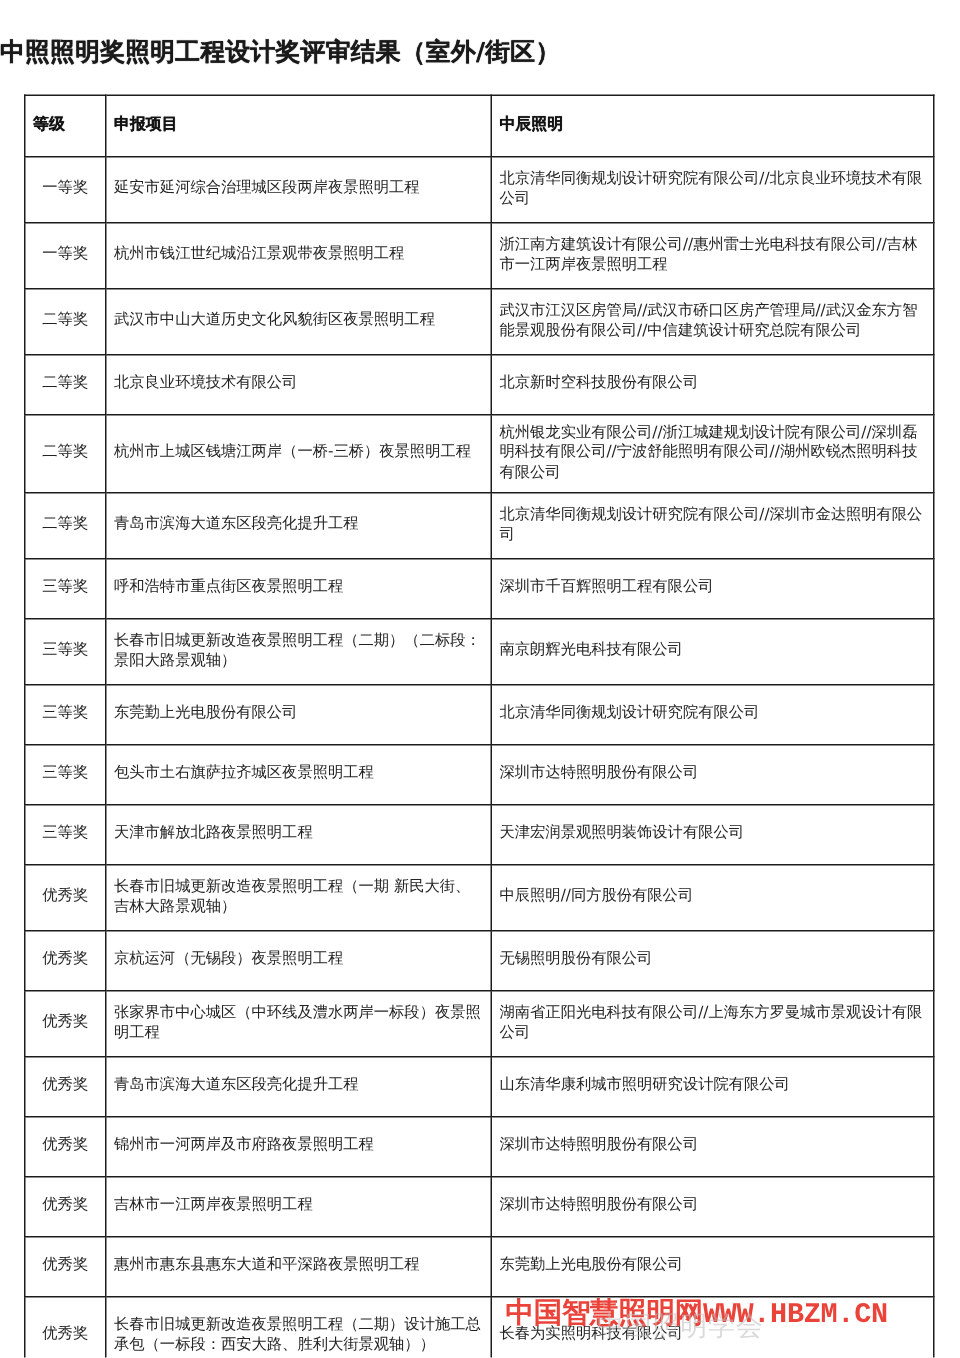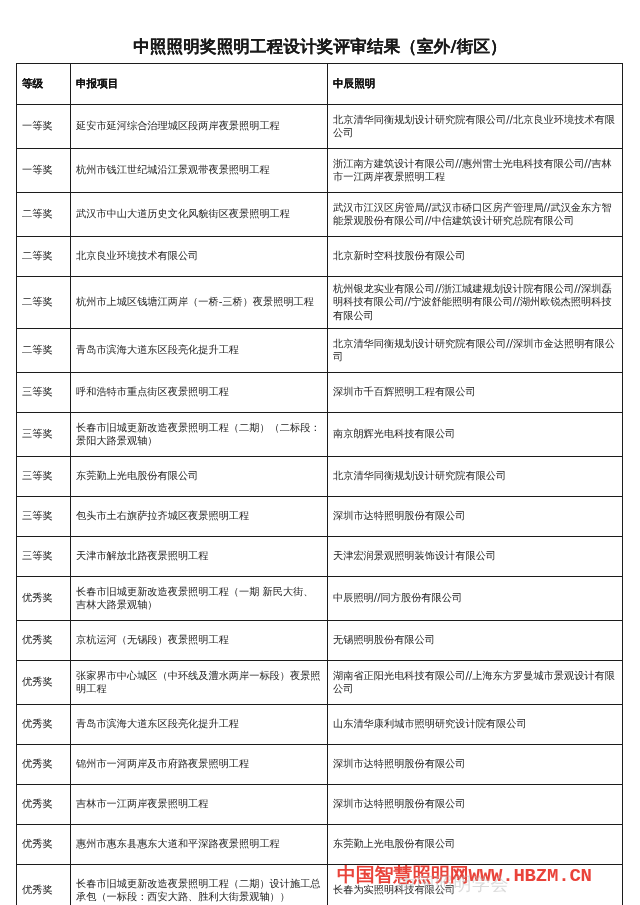--- a/index.html
+++ b/index.html
@@ -16,26 +16,25 @@
   }
 
   .page {
     position: relative;
     width: 640px;
     height: 905px;
     box-sizing: border-box;
   }
 
   .doc-title {
-    text-align: center;
     font-weight: bold;
     font-size: 16.5px;
     letter-spacing: 0.2px;
     color: #1a1a1a;
-    padding-top: 36px;
+    padding-top: 24px;
     padding-bottom: 14px;
     font-family: "DejaVu Sans", "Liberation Sans", sans-serif;
     text-shadow: 0 0 0.6px #111;
   }
 
   .table-wrap {
     position: absolute;
     left: 16px;
     top: 63px;
     width: 606px;
@@ -68,20 +67,21 @@
     font-size: 10.6px;
     color: #121212;
     text-shadow: 0 0 0.5px #111;
   }
 
   col.c-grade  { width: 54px; }
   col.c-proj   { width: 257px; }
   col.c-unit   { width: 295px; }
 
   td.grade {
+    text-align: center;
     white-space: nowrap;
     font-size: 10.4px;
   }
 
   td.proj, td.unit {
     text-align: left;
   }
 
   tr.r { height: 40px; }
   tr.r2 { height: 44px; }

